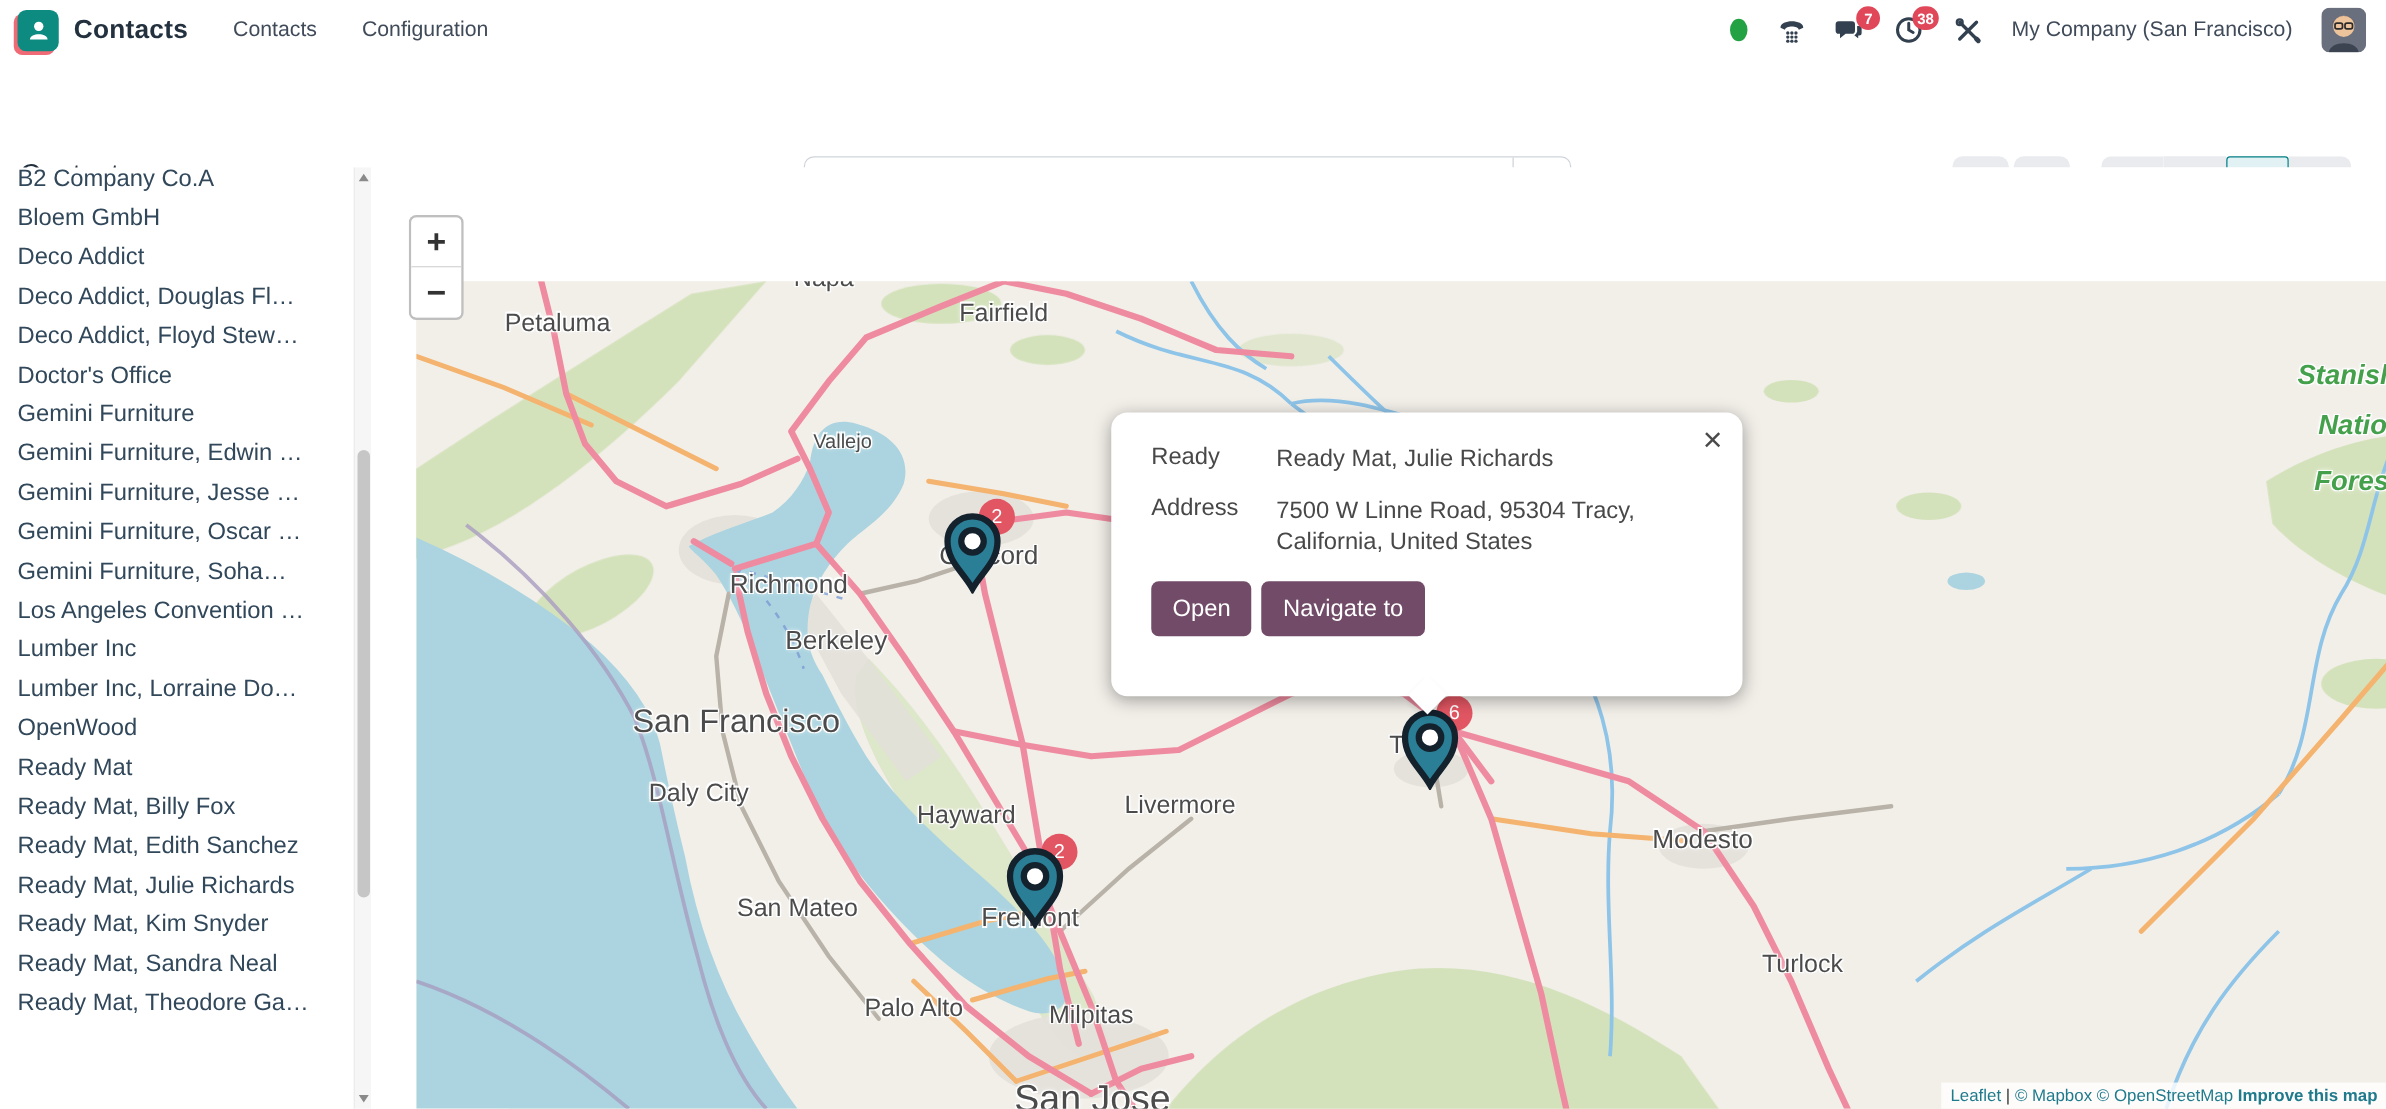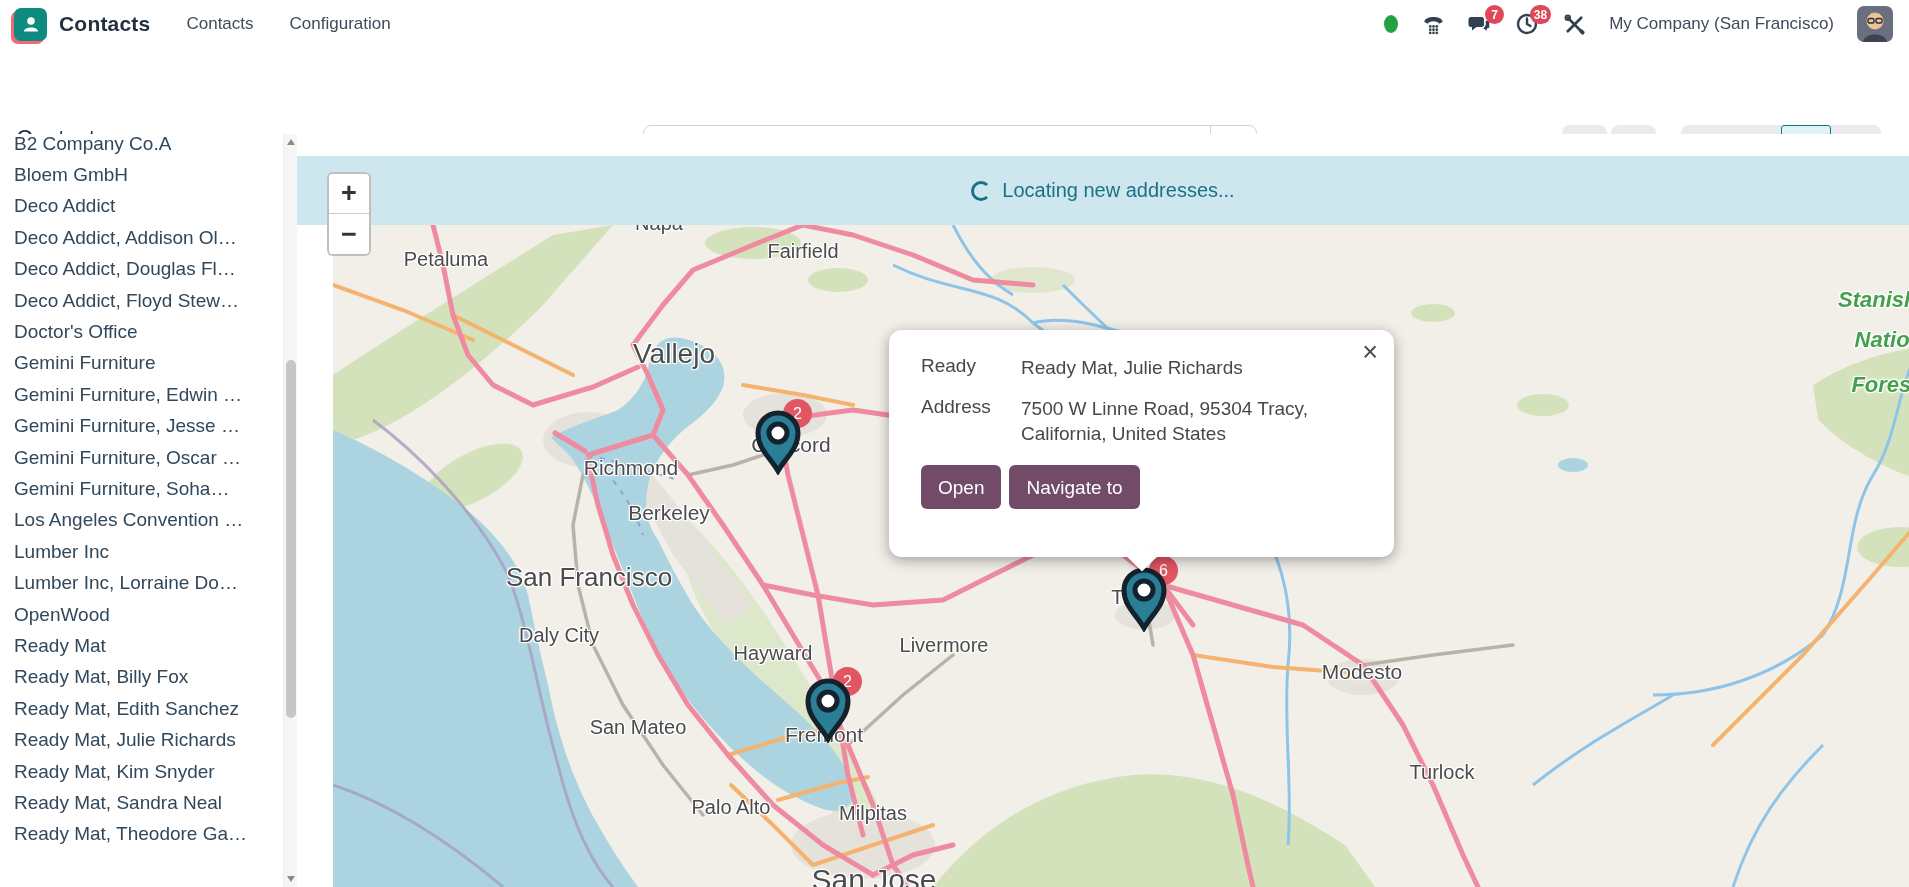--- a/index.html
+++ b/index.html
@@ -224,23 +224,20 @@
         </div>
 
         <div class="sb-item">
           <span>Bloem GmbH</span>
         </div>
 
         <div class="sb-item">
           <span>Deco Addict</span>
         </div>
 
-        <div class="sb-item">
-          <span>Deco Addict, Addison Ol…</span>
-        </div>
 
         <div class="sb-item">
           <span>Deco Addict, Douglas Fl…</span>
         </div>
 
         <div class="sb-item">
           <span>Deco Addict, Floyd Stew…</span>
         </div>
 
         <div class="sb-item">
@@ -313,24 +310,20 @@
       </div>
   </div>
   <div class="sscroll">
     <div class="sarrow up"></div>
     <div class="thumb" style="top:226px;height:358px;"></div>
     <div class="sarrow down"></div>
   </div>
 
   <div class="map-area">
 
-    <div class="map-banner">
-      <span class="spinner"></span>
-      <span>Locating new addresses...</span>
-    </div>
 
     <div class="zoomctl">
       <button class="zbtn">+</button>
       <button class="zbtn">−</button>
     </div>
 
     <div class="tiles">
       <svg width="1612" height="662" viewBox="0 0 1612 662">
         <rect width="1612" height="662" fill="#f2efe9"></rect>
 
@@ -421,21 +414,21 @@
           <path d="M222,208 L252,226"></path>
           <path d="M540,650 L580,630 L620,620"></path>
         </g>
       </svg>
 
       <div>
 
       <span class="map-label" style="left: 113px; top: 34px; font-size: 20px;">Petaluma</span>
           <span class="map-label" style="left: 470px; top: 26px; font-size: 20px;">Fairfield</span>
           <span class="map-label" style="left: 326px; top: -2px; font-size: 20px;">Napa</span>
-          <span class="map-label" style="left: 341px; top: 129px; font-size: 28px;">Vallejo</span>
+          <span class="map-label" style="left: 341px; top: 129px; font-size: 16px;">Vallejo</span>
           <span class="map-label" style="left: 298px; top: 243px; font-size: 21px;">Richmond</span>
           <span class="map-label" style="left: 458px; top: 220px; font-size: 21px;">Concord</span>
           <span class="map-label" style="left: 336px; top: 288px; font-size: 21px;">Berkeley</span>
           <span class="map-label" style="left: 256px; top: 352px; font-size: 26px;">San Francisco</span>
           <span class="map-label" style="left: 226px; top: 410px; font-size: 20px;">Daly City</span>
           <span class="map-label" style="left: 440px; top: 428px; font-size: 20px;">Hayward</span>
           <span class="map-label" style="left: 611px; top: 420px; font-size: 20px;">Livermore</span>
           <span class="map-label" style="left: 305px; top: 502px; font-size: 20px;">San Mateo</span>
           <span class="map-label" style="left: 491px; top: 510px; font-size: 21px;">Fremont</span>
           <span class="map-label" style="left: 398px; top: 582px; font-size: 20px;">Palo Alto</span>
@@ -490,14 +483,19 @@
           </span>
         </div>
         <div class="pbtns">
           <button class="pbtn">Open</button>
           <button class="pbtn">Navigate to</button>
         </div>
         <div class="popup-tail"></div>
       </div>
     </div>
 
+    <div class="attribution">
+      <span class="lnk">Leaflet</span><span> | </span><span class="lnk">© Mapbox</span>
+      <span class="lnk">© OpenStreetMap</span>
+      <b>Improve this map</b>
+    </div>
   </div>
 </div>
 
 </body></html>

